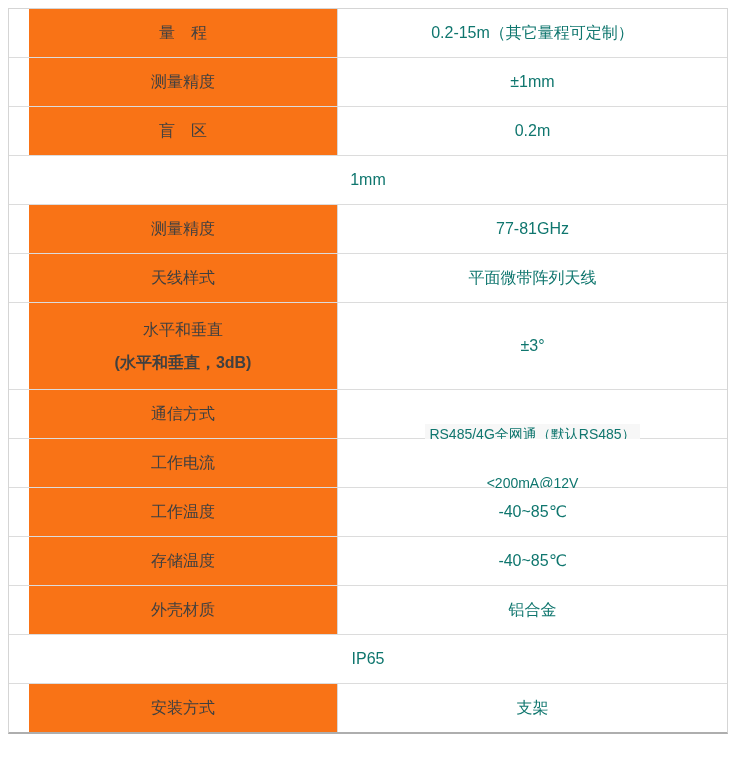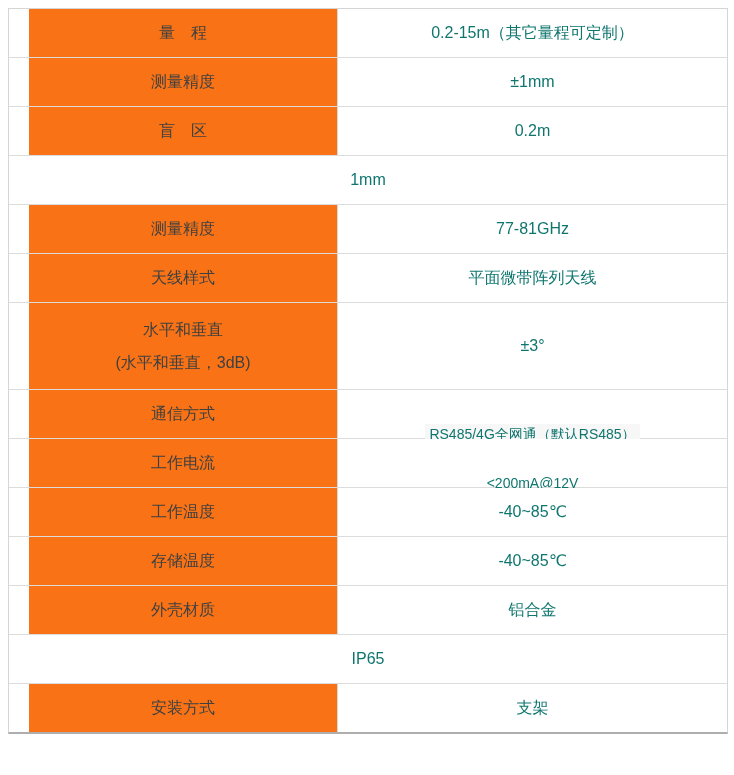--- a/index.html
+++ b/index.html
@@ -49,21 +49,21 @@
     flex: 1 1 auto;
     background: #ffffff;
     display: flex;
     align-items: center;
     justify-content: center;
     text-align: center;
     color: #0f766e;
     font-size: 16px;
     line-height: 1.2;
   }
-  .label-line2 { margin-top: 14px; }
+  .label-line2 { margin-top: 14px; font-weight: bold; }
   .cell-value .small { font-size: 14px; margin-top: 40px; }
   .cell-value .highlight {
     background: #f7f7f7;
     padding: 2px 4px;
   }
 </style>
 </head>
 <body>
 
 <div class="page">

